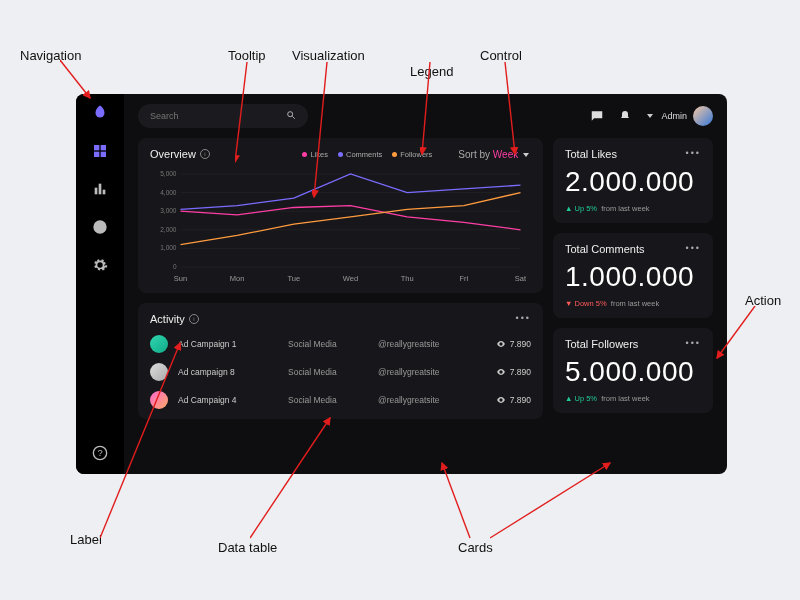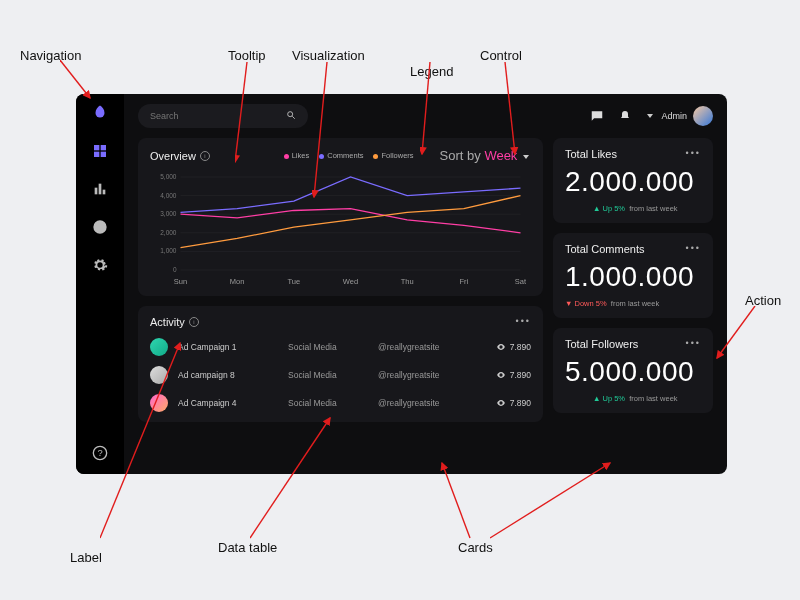--- a/index.html
+++ b/index.html
@@ -64,21 +64,21 @@
 
   .card { background:#17171b; border-radius:8px; padding:10px 12px; position:relative; }
   .card-title { font-size:11px; color:#eee; display:flex; align-items:center; gap:4px; }
   .info-dot { width:10px;height:10px;border:1px solid #888;border-radius:50%;display:inline-flex;align-items:center;justify-content:center;font-size:6px;color:#888; }
   .more { position:absolute; top:10px; right:12px; color:#aaa; letter-spacing:2px; cursor:pointer; font-size:9px; }
   .legend { display:flex; gap:10px; font-size:7.5px; color:#aaa; align-items:center; margin-left:auto; }
   .legend span::before { content:""; display:inline-block; width:5px;height:5px;border-radius:50%; margin-right:3px; vertical-align:middle; }
   .lg-likes::before{background:#ff3ea5;}
   .lg-comments::before{background:#7a6cff;}
   .lg-followers::before{background:#ff9b3e;}
-  .sortby { font-size:13px; color:#aaa; }
+  .sortby { font-size:10px; color:#aaa; }
   .sortby b { color:#ff3ea5; font-weight:500; }
 
   .chart { height:115px; margin-top:8px; position:relative; }
   .chart svg { width:100%; height:100%; }
   .ytick { font-size:6.5px; fill:#777; }
   .xtick { font-size:7.5px; fill:#999; text-anchor:middle; }
   .gridline { stroke:#2a2a2f; stroke-width:0.5; }
   .s-likes { stroke:#ff3ea5; }
   .s-comments { stroke:#7a6cff; }
   .s-followers { stroke:#ff9b3e; }
@@ -90,21 +90,21 @@
   .a1{background:linear-gradient(135deg,#2fd6b0,#1a8);}
   .a2{background:linear-gradient(135deg,#ddd,#aaa);}
   .a3{background:linear-gradient(135deg,#f6c,#fa6);}
   .act-name{width:100px;}
   .act-type{width:80px;color:#999;}
   .act-handle{width:100px;color:#999;}
   .act-views{color:#ccc;display:flex;align-items:center;gap:4px;margin-left:auto;}
 
   .stat-card .big { font-size:28px; color:#fff; margin-top:6px; letter-spacing:0.5px; font-weight:400;}
   .stat-card .delta { font-size:7.5px; color:#999; margin-top:6px; }
-  .delta .up{color:#20c997;margin-left:28px;}
+  .delta .up{color:#20c997;}
   .delta .down{color:#ff5a5a;}
 
   .tri { display:inline-block; width:0;height:0;border-left:3px solid transparent;border-right:3px solid transparent;border-top:4px solid #ccc; vertical-align:middle; margin:0 2px;}
 </style>
 </head>
 <body>
 
 <div class="window">
   <div class="sidebar">
     <div class="nav-item active">
@@ -317,21 +317,21 @@
 <div class="ann" style="left:480px;top:48px;">Control</div>
 <svg class="ann" style="left:500px;top:62px;" width="30" height="100">
     <line class="arr" x1="5" y1="0" x2="15" y2="92" marker-end="url(#ah)"></line>
   </svg>
 
 <div class="ann" style="left:745px;top:293px;">Action</div>
 <svg class="ann" style="left:715px;top:306px;" width="50" height="60">
     <line class="arr" x1="40" y1="0" x2="2" y2="52" marker-end="url(#ah)"></line>
   </svg>
 
-<div class="ann" style="left:70px;top:550px;">Label</div>
+<div class="ann" style="left:70px;top:532px;">Label</div>
 <svg class="ann" style="left:100px;top:340px;" width="90" height="200">
     <line class="arr" x1="0" y1="198" x2="80" y2="3" marker-end="url(#ah)"></line>
   </svg>
 
 <div class="ann" style="left:218px;top:540px;">Data table</div>
 <svg class="ann" style="left:250px;top:415px;" width="90" height="125">
     <line class="arr" x1="0" y1="123" x2="80" y2="3" marker-end="url(#ah)"></line>
   </svg>
 
 <div class="ann" style="left:458px;top:540px;">Cards</div>

